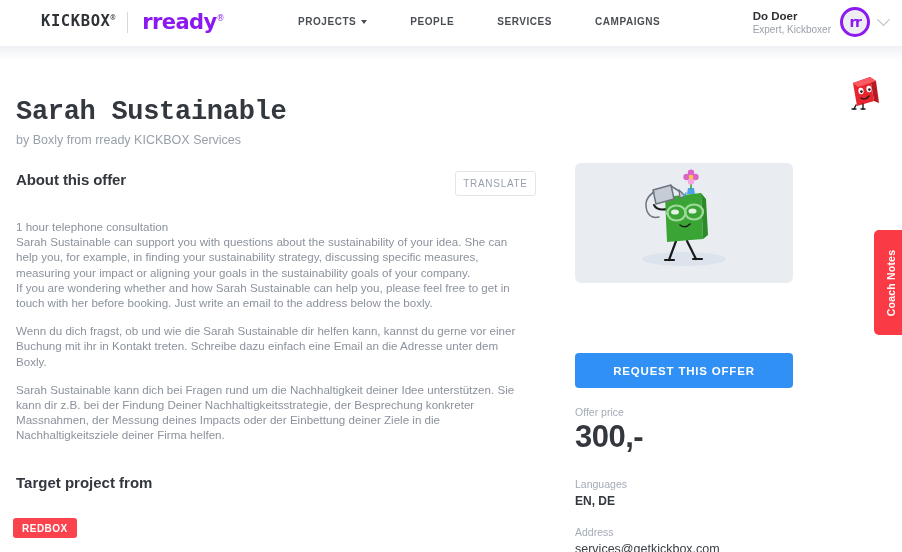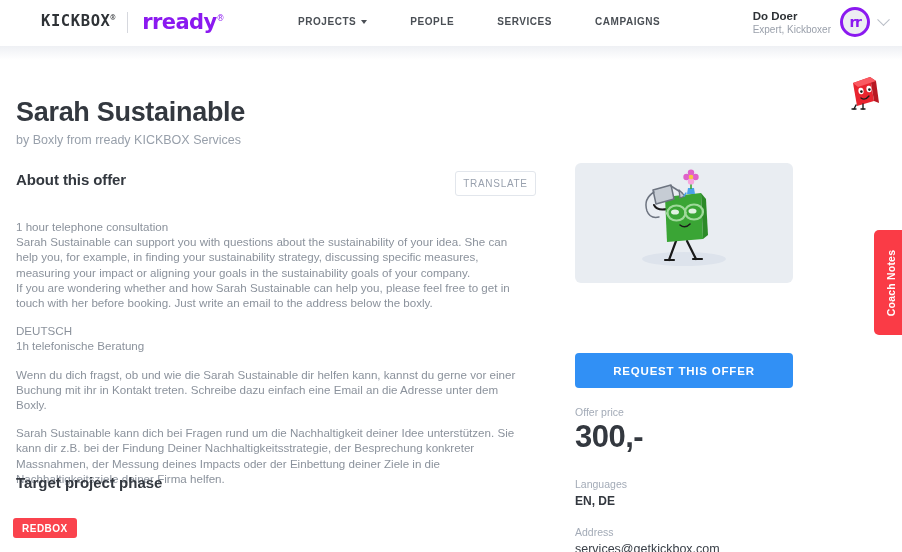--- a/index.html
+++ b/index.html
@@ -156,20 +156,21 @@
   
   .page { position: absolute; top: 46px; left: 0; width: 902px; height: 506px; background:#fff; }
 
   .title-block { position: absolute; left: 16px; top: 50px; }
   .page-title {
     font-size: 27px;
     font-weight: bold;
     color: #33383f;
     letter-spacing: -0.3px;
     line-height: 32px;
+    font-family: Liberation Mono, monospace;
   }
   .page-subtitle {
     font-size: 12.5px;
     color: #98a0ab;
     margin-top: 4px;
     line-height: 16px;
   }
 
   .share-btn {
     position: absolute;
@@ -411,28 +412,26 @@
     <div class="section-head">
       <div class="section-title">About this offer</div>
       <div class="translate-btn">
         <span class="translate-label">TRANSLATE</span>
       </div>
     </div>
     <div class="offer-body">
       <p style="white-space:pre-line">1 hour telephone consultation
 Sarah Sustainable can support you with questions about the sustainability of your idea. She can help you, for example, in finding your sustainability strategy, discussing specific measures, measuring your impact or aligning your goals in the sustainability goals of your company.
 If you are wondering whether and how Sarah Sustainable can help you, please feel free to get in touch with her before booking. Just write an email to the address below the boxly.</p>
-      <p class="gap" style="white-space:pre-line">DEUTSCH
-1h telefonische Beratung</p>
       <p class="gap" style="white-space:pre-line">Wenn du dich fragst, ob und wie die Sarah Sustainable dir helfen kann, kannst du gerne vor einer Buchung mit ihr in Kontakt treten. Schreibe dazu einfach eine Email an die Adresse unter dem Boxly.</p>
       <p class="gap" style="white-space:pre-line">Sarah Sustainable kann dich bei Fragen rund um die Nachhaltigkeit deiner Idee unterstützen. Sie kann dir z.B. bei der Findung Deiner Nachhaltigkeitsstrategie, der Besprechung konkreter Massnahmen, der Messung deines Impacts oder der Einbettung deiner Ziele in die Nachhaltigkeitsziele deiner Firma helfen.</p>
     </div>
   </div>
 
-  <div class="phase-title">Target project phase</div>
+  <div class="phase-title">Target project from</div>
   <div class="redbox-badge">
     <span class="redbox-label">REDBOX</span>
   </div>
 
   <div class="right-col">
 
     <div class="offer-image-card">
       <svg width="218" height="120" viewBox="0 0 218 120">
         <ellipse cx="109" cy="96" rx="42" ry="7" fill="#dde3ec"></ellipse>
 

